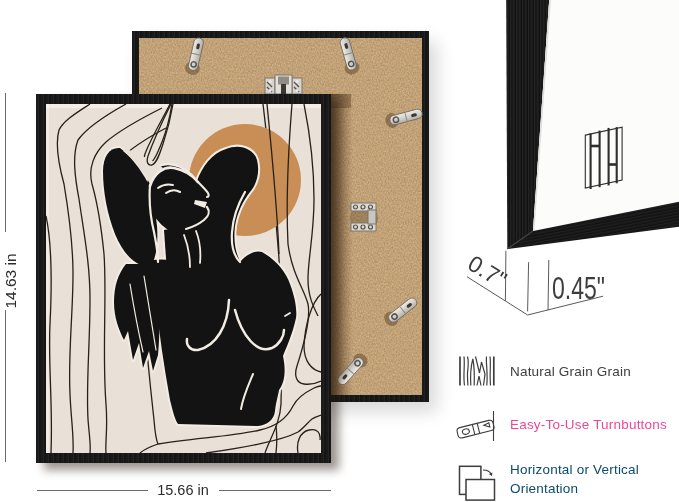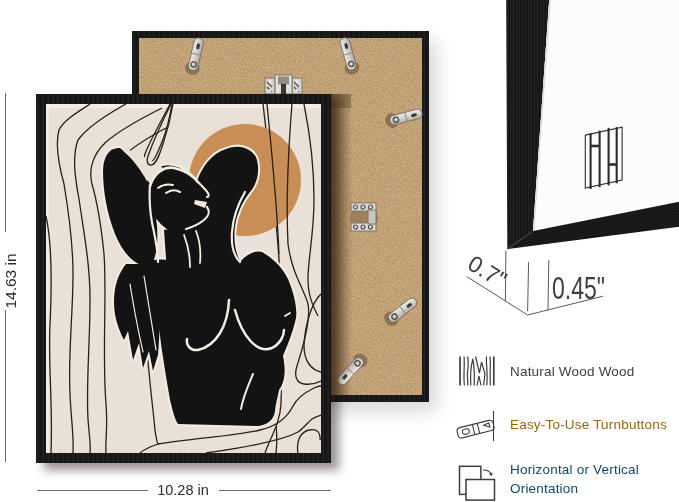--- a/index.html
+++ b/index.html
@@ -172,21 +172,21 @@
 
 <div class="abs" style="left:5px;top:310px;width:1px;height:152px;background:#6b6b6b;"></div>
 
 <div class="abs" style="left:-20px;top:272px;width:62px;text-align:center;transform:rotate(-90deg);
   font-size:15.5px;color:#2c2c2c;">14.63 in</div>
 
 <div class="abs" style="left:37px;top:490px;width:111px;height:1px;background:#6b6b6b;"></div>
 
 <div class="abs" style="left:219px;top:490px;width:112px;height:1px;background:#6b6b6b;"></div>
 
-<div class="abs" style="left:155px;top:482px;width:56px;text-align:center;font-size:14.5px;color:#2c2c2c;">10.28 in</div>
+<div class="abs" style="left:155px;top:482px;width:56px;text-align:center;font-size:14.5px;color:#2c2c2c;">15.66 in</div>
 
 <svg class="abs" style="left:440px;top:0px;" width="239" height="330" viewBox="0 0 239 330">
   <defs>
     <pattern id="grainP" width="6" height="8" patternUnits="userSpaceOnUse">
       <rect width="6" height="8" fill="#181818"></rect>
       <rect x="1.5" width="0.7" height="8" fill="#282828"></rect>
       <rect x="2.9" width="0.6" height="8" fill="#0c0c0c"></rect>
       <rect x="4.4" width="0.5" height="8" fill="#303030"></rect>
     </pattern>
     <pattern id="grainR" width="6" height="8" patternUnits="userSpaceOnUse" patternTransform="rotate(79)">
@@ -238,36 +238,36 @@
     <path d="M5,0.5 C6,10 4,20 5.5,29.5"></path>
     <path d="M8.5,0.5 C10,6 9,12 8.5,17 C8.2,22 9,26 8.8,29.5"></path>
     <path d="M11.8,29.5 C11.2,20 12,10 13.8,3 C15.2,9 15.6,17 15.2,29.5"></path>
     <path d="M16.5,0.5 L20.5,17 L22.5,6 L26,18 L24.5,29.5"></path>
     <path d="M18,29.5 L20,20 L22,29.5"></path>
     <path d="M27.5,0.5 C26.8,8 29,16 27.8,29.5"></path>
     <path d="M31,0.5 C32,8 30.5,18 31.5,29.5"></path>
   </g>
 </svg>
 
-<div class="abs" style="left:510px;top:364px;font-size:13.5px;color:#3d3d3d;letter-spacing:0.2px;">Natural Wood Wood</div>
+<div class="abs" style="left:510px;top:364px;font-size:13.5px;color:#3d3d3d;letter-spacing:0.2px;">Natural Grain Grain</div>
 
 <svg class="abs" style="left:455px;top:408px;" width="42" height="35" viewBox="0 0 42 35">
   <g fill="none" stroke="#3d3d3d" stroke-width="1.1">
     <line x1="38.5" y1="3" x2="38.5" y2="33"></line>
     <g transform="rotate(-14 20 21)">
       <rect x="2" y="16" width="37" height="10.5" rx="3.5"></rect>
       <ellipse cx="10.5" cy="21.3" rx="3.5" ry="2.7"></ellipse>
       <line x1="18.5" y1="16" x2="18.5" y2="26.5"></line>
       <line x1="23.5" y1="16" x2="23.5" y2="26.5"></line>
       <path d="M29.5,19.6 l5.4,-1.3 l0,4.4 z"></path>
     </g>
   </g>
 </svg>
 
-<div class="abs" style="left:510px;top:417px;font-size:13.5px;color:#a16207;letter-spacing:0.2px;">Easy-To-Use Turnbuttons</div>
+<div class="abs" style="left:510px;top:417px;font-size:13.5px;color:#ec4899;letter-spacing:0.2px;">Easy-To-Use Turnbuttons</div>
 
 <svg class="abs" style="left:458px;top:464px;" width="38" height="38" viewBox="0 0 38 38">
   <g fill="none" stroke="#3d3d3d" stroke-width="1.5">
     <rect x="1.5" y="2.3" width="21.4" height="28.1"></rect>
     <rect x="8" y="15.5" width="28.5" height="20.6" fill="#ffffff"></rect>
     <path d="M25,6 C29,6 32.5,8 33.6,11" stroke-width="1.1"></path>
     <path d="M30.8,10 L34,12 L34.4,8.4 Z" fill="#3d3d3d" stroke="none"></path>
   </g>
 </svg>
 

